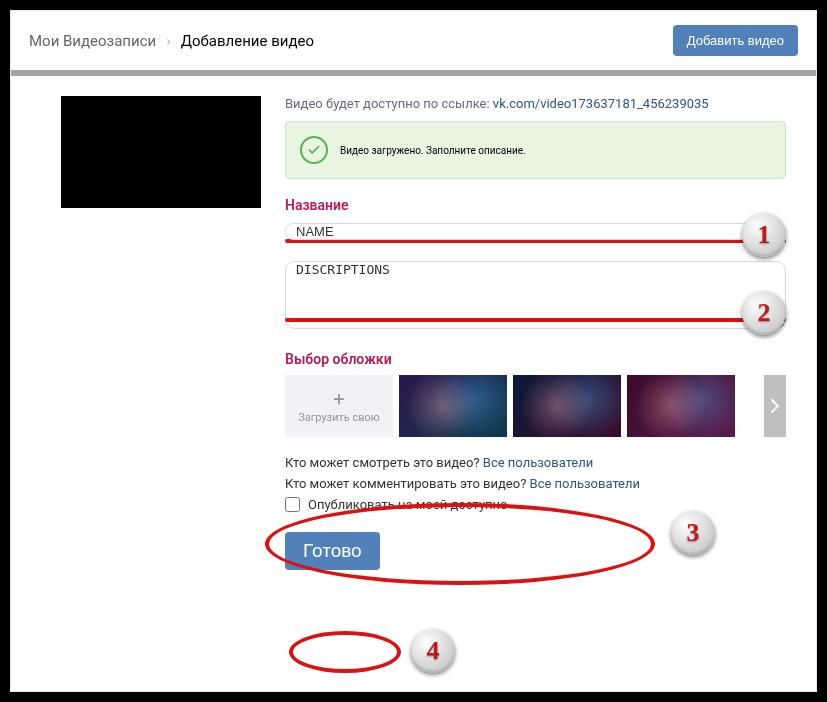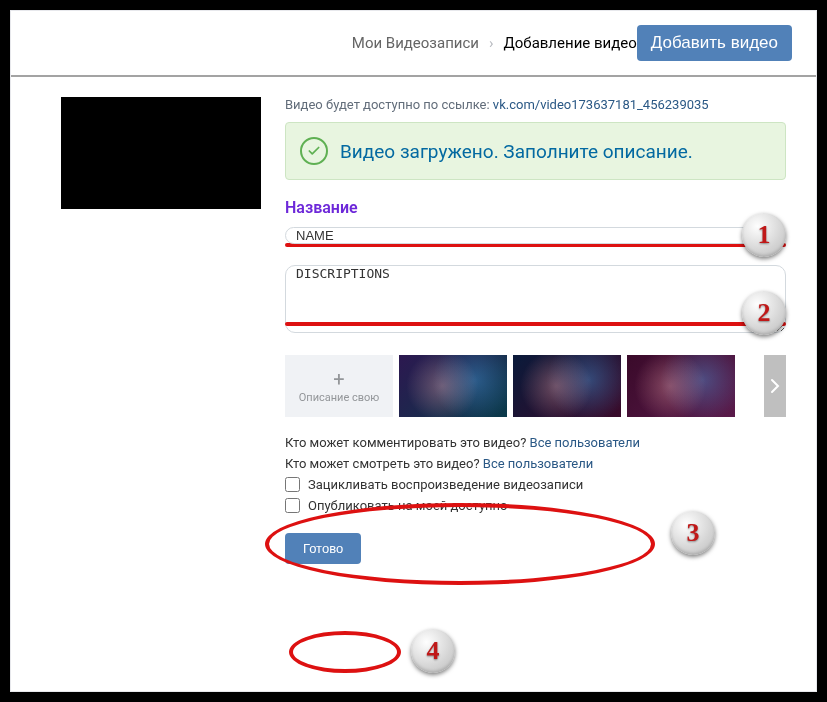--- a/index.html
+++ b/index.html
@@ -15,40 +15,40 @@
     background: #fff;
     border: 1px solid #e7e8ec;
     width: 100%;
     height: 100%;
     overflow: hidden;
     position: relative;
   }
   .header {
     display: flex;
     align-items: center;
-    justify-content: flex-end;
-    padding: 14px 24px;
-    border-bottom: 2px solid #a3a3a3;
+    justify-content: space-between;
+    padding: 14px 18px;
+    border-bottom: 6px solid #a3a3a3;
   }
   .crumbs {
     display: flex;
     align-items: center;
     gap: 10px;
     font-size: 15px;
     color: #656565;
   }
   .crumbs .sep { color: #b6b9bf; }
   .crumbs .current { color: #000; font-weight: 400; }
   .btn-primary {
     background: #5181b8;
     color: #fff;
     border: none;
     padding: 8px 14px;
     border-radius: 4px;
-    font-size: 17px;
+    font-size: 13px;
     cursor: pointer;
   }
   .body-wrap {
     display: flex;
     padding: 20px 30px 20px 50px;
     gap: 24px;
   }
   .thumb-col { flex: 0 0 200px; }
   .video-thumb {
     width: 200px;
@@ -76,25 +76,25 @@
     width: 28px;
     height: 28px;
     border: 2px solid #5fb053;
     border-radius: 50%;
     display: flex;
     align-items: center;
     justify-content: center;
     flex: 0 0 28px;
   }
   .success-icon svg { width: 14px; height: 14px; }
-  .success-box span { font-size: 19px; color: #0369a1; }
+  .success-box span { font-size: 10px; color: #000000; }
   .form-label {
-    font-size: 16px;
+    font-size: 14px;
     font-weight: 600;
-    color: #6d28d9;
+    color: #be185d;
     margin-bottom: 8px;
     display: block;
   }
   .text-input, .text-area {
     width: 100%;
     border: 1px solid #d3d9de;
     border-radius: 10px;
     padding: 0 10px;
     font-size: 13px;
     color: #333;
@@ -173,21 +173,21 @@
     color: #333;
     margin-bottom: 6px;
   }
   .check-line input { width: 15px; height: 15px; }
   .done-btn {
     background: #5181b8;
     color: #fff;
     border: none;
     padding: 8px 18px;
     border-radius: 4px;
-    font-size: 13px;
+    font-size: 19px;
     cursor: pointer;
     margin-top: 14px;
   }
   
   .badge {
     position: absolute;
     width: 44px;
     height: 44px;
     border-radius: 50%;
     background: radial-gradient(circle at 35% 30%, #fefefe, #d4d4d4 60%, #bcbcbc);
@@ -250,47 +250,44 @@
         <input class="text-input" type="text" value="NAME" style="">
         <div class="red-underline"></div>
       </div>
 
       <div class="field-block">
         <textarea class="text-area" style="">DISCRIPTIONS</textarea>
         <div class="red-underline" style="position:absolute; left:0; right:0; top:58px;"></div>
       </div>
 
       <div class="field-block">
+        <label class="form-label">Выбор обложки</label>
         <div class="cover-row">
           <div class="cover-upload">
             <span class="plus">+</span>
-            <span>Описание свою</span>
+            <span>Загрузить свою</span>
           </div>
           <div class="cover-thumb a"></div>
           <div class="cover-thumb b"></div>
           <div class="cover-thumb c"></div>
           <div class="cover-next">
             <svg width="10" height="16" viewBox="0 0 10 16">
                 <path d="M2 2 L8 8 L2 14" stroke="#fff" stroke-width="2" fill="none" stroke-linecap="round"></path>
               </svg>
           </div>
         </div>
       </div>
 
       <div class="priv-line">
+        <span>Кто может смотреть это видео? </span><a href="#">Все пользователи</a>
+      </div>
+      <div class="priv-line">
         <span>Кто может комментировать это видео? </span><a href="#">Все пользователи</a>
       </div>
-      <div class="priv-line">
-        <span>Кто может смотреть это видео? </span><a href="#">Все пользователи</a>
-      </div>
-
-      <div class="check-line">
-        <input type="checkbox" style="">
-        <span>Зацикливать воспроизведение видеозаписи</span>
-      </div>
+
       <div class="check-line">
         <input type="checkbox" style="">
         <span>Опубликовать на моей доступно</span>
       </div>
 
       <button class="done-btn">Готово</button>
 
     </div>
   </div>
 

